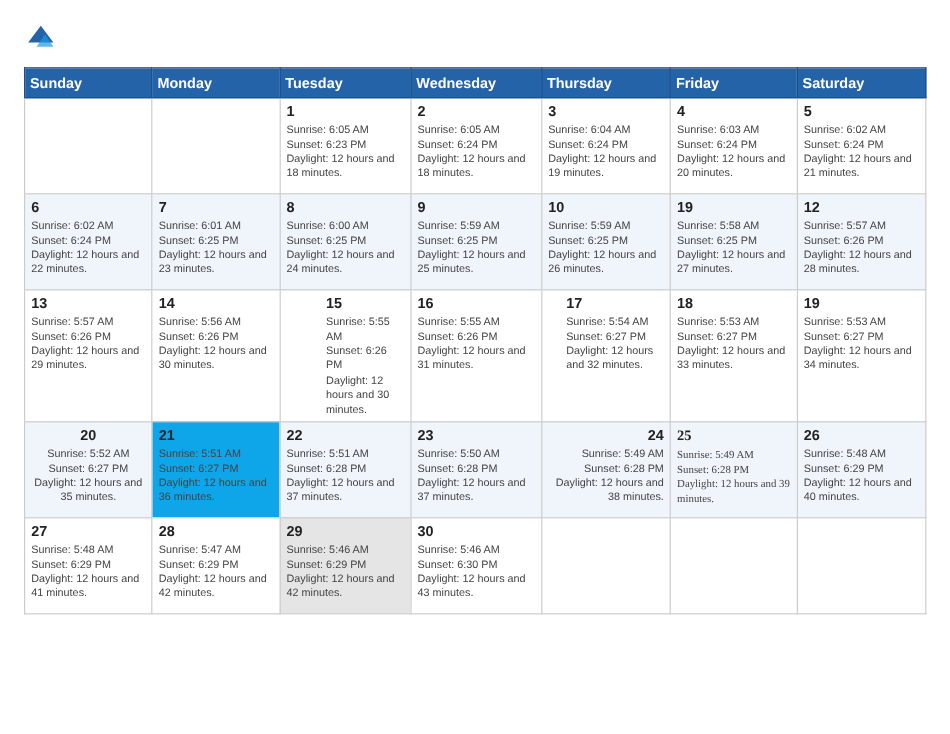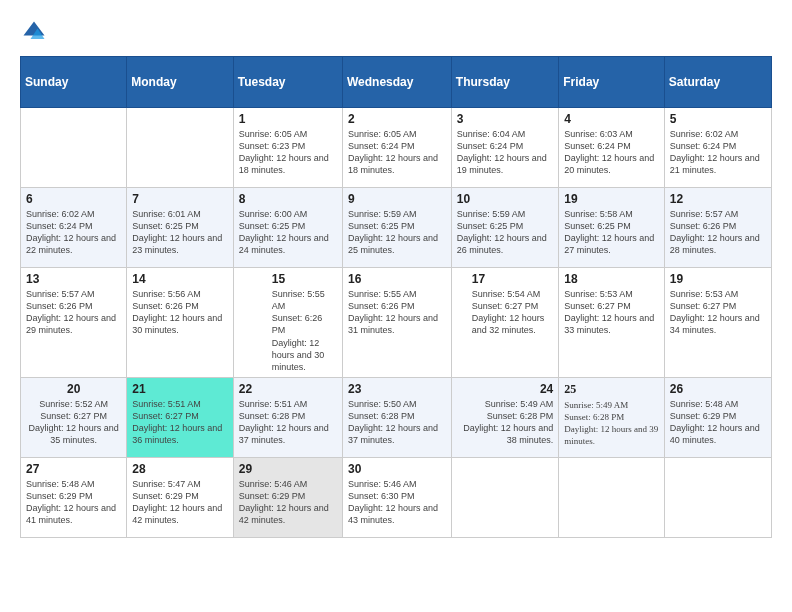--- a/index.html
+++ b/index.html
@@ -57,21 +57,21 @@
     .calendar {
       width: 100%;
       border-collapse: collapse;
       border: 1px solid #ccc;
     }
     .calendar th {
       background: #2563a8;
       color: #fff;
       font-size: 12px;
       font-weight: bold;
-      padding: 18px 4px;
+      padding: 5px 4px;
       text-align: left;
       border: 1px solid #1a4f8f;
     }
     .calendar td {
       vertical-align: top;
       border: 1px solid #ccc;
       padding: 4px 5px;
       width: 113px;
       height: 80px;
       font-size: 9.5px;
@@ -215,21 +215,21 @@
           <td style="background: rgb(255, 255, 255);">
             <span class="day-number">19</span>
             <div class="cell-text">Sunrise: 5:53 AM<br>Sunset: 6:27 PM<br>Daylight: 12 hours and 34 minutes.</div>
           </td>
         </tr>
         <tr>
           <td style="background: rgb(240, 244, 251); text-align: center;">
             <span class="day-number">20</span>
             <div class="cell-text">Sunrise: 5:52 AM<br>Sunset: 6:27 PM<br>Daylight: 12 hours and 35 minutes.</div>
           </td>
-          <td style="background: #5eead4; margin-left: 40px;">
+          <td style="background: #0ea5e9; margin-left: 40px;">
             <span class="day-number">21</span>
             <div class="cell-text">Sunrise: 5:51 AM<br>Sunset: 6:27 PM<br>Daylight: 12 hours and 36 minutes.</div>
           </td>
           <td style="background: rgb(240, 244, 251);">
             <span class="day-number">22</span>
             <div class="cell-text">Sunrise: 5:51 AM<br>Sunset: 6:28 PM<br>Daylight: 12 hours and 37 minutes.</div>
           </td>
           <td style="background: rgb(240, 244, 251);">
             <span class="day-number">23</span>
             <div class="cell-text">Sunrise: 5:50 AM<br>Sunset: 6:28 PM<br>Daylight: 12 hours and 37 minutes.</div>

